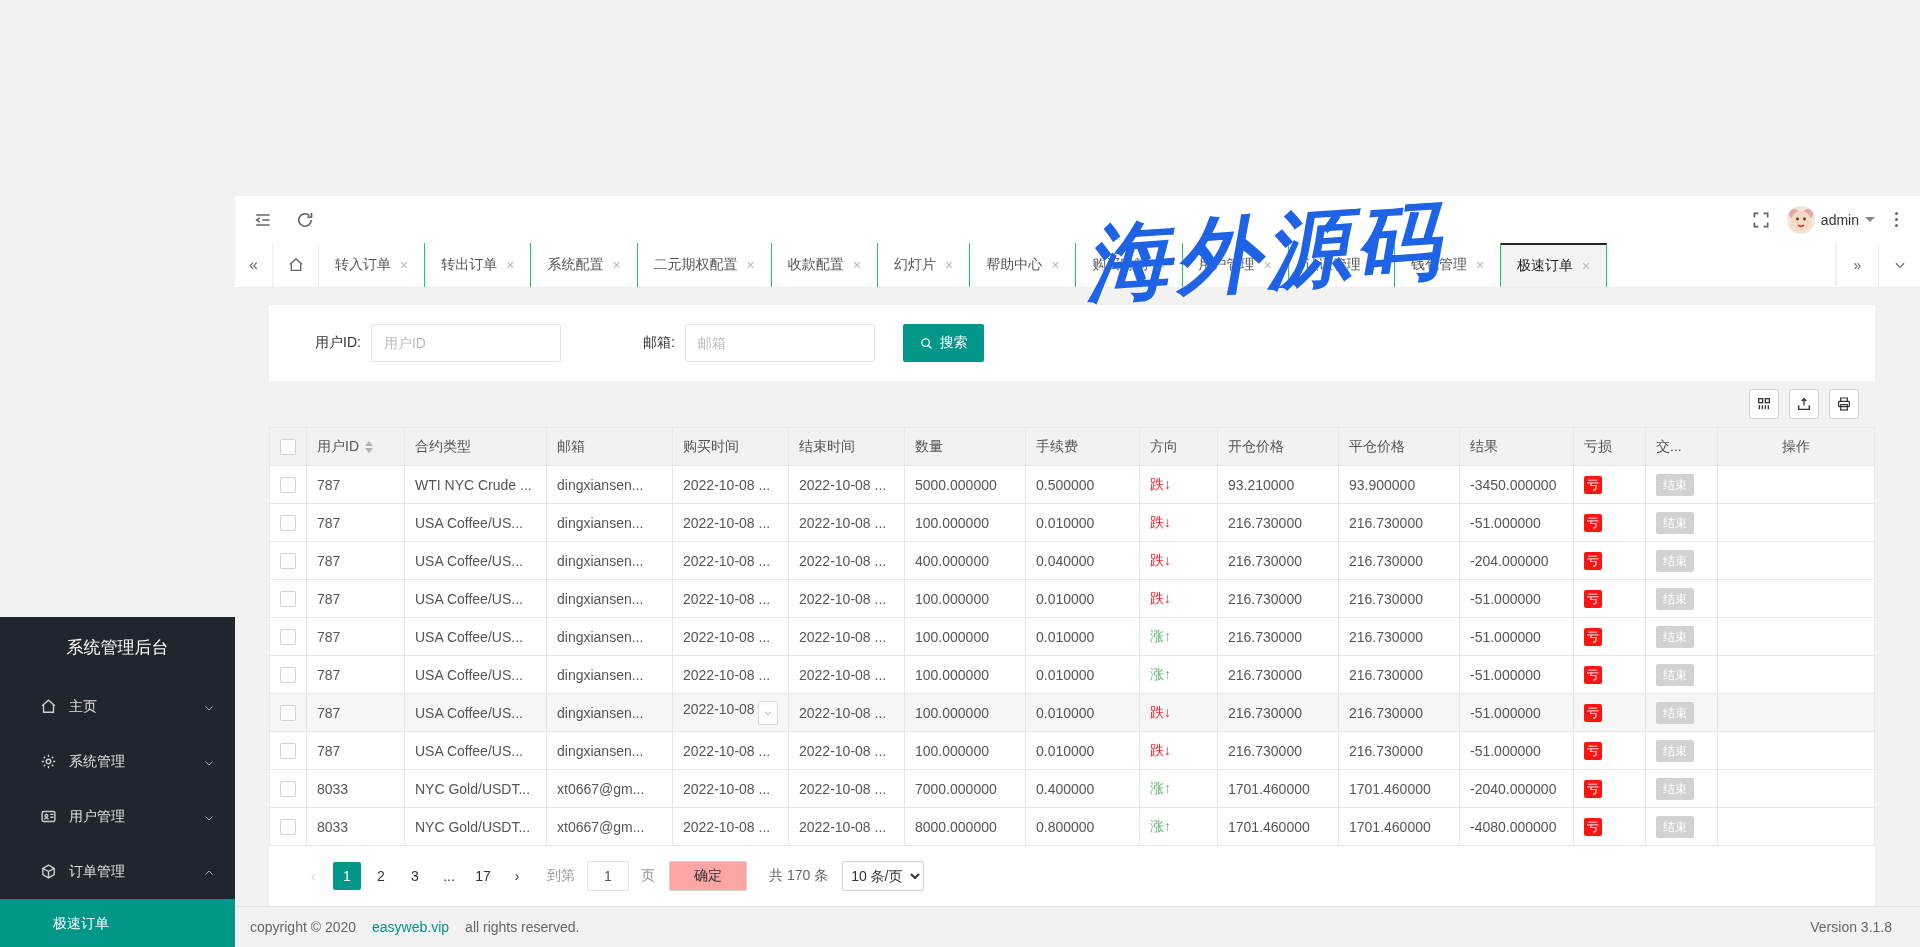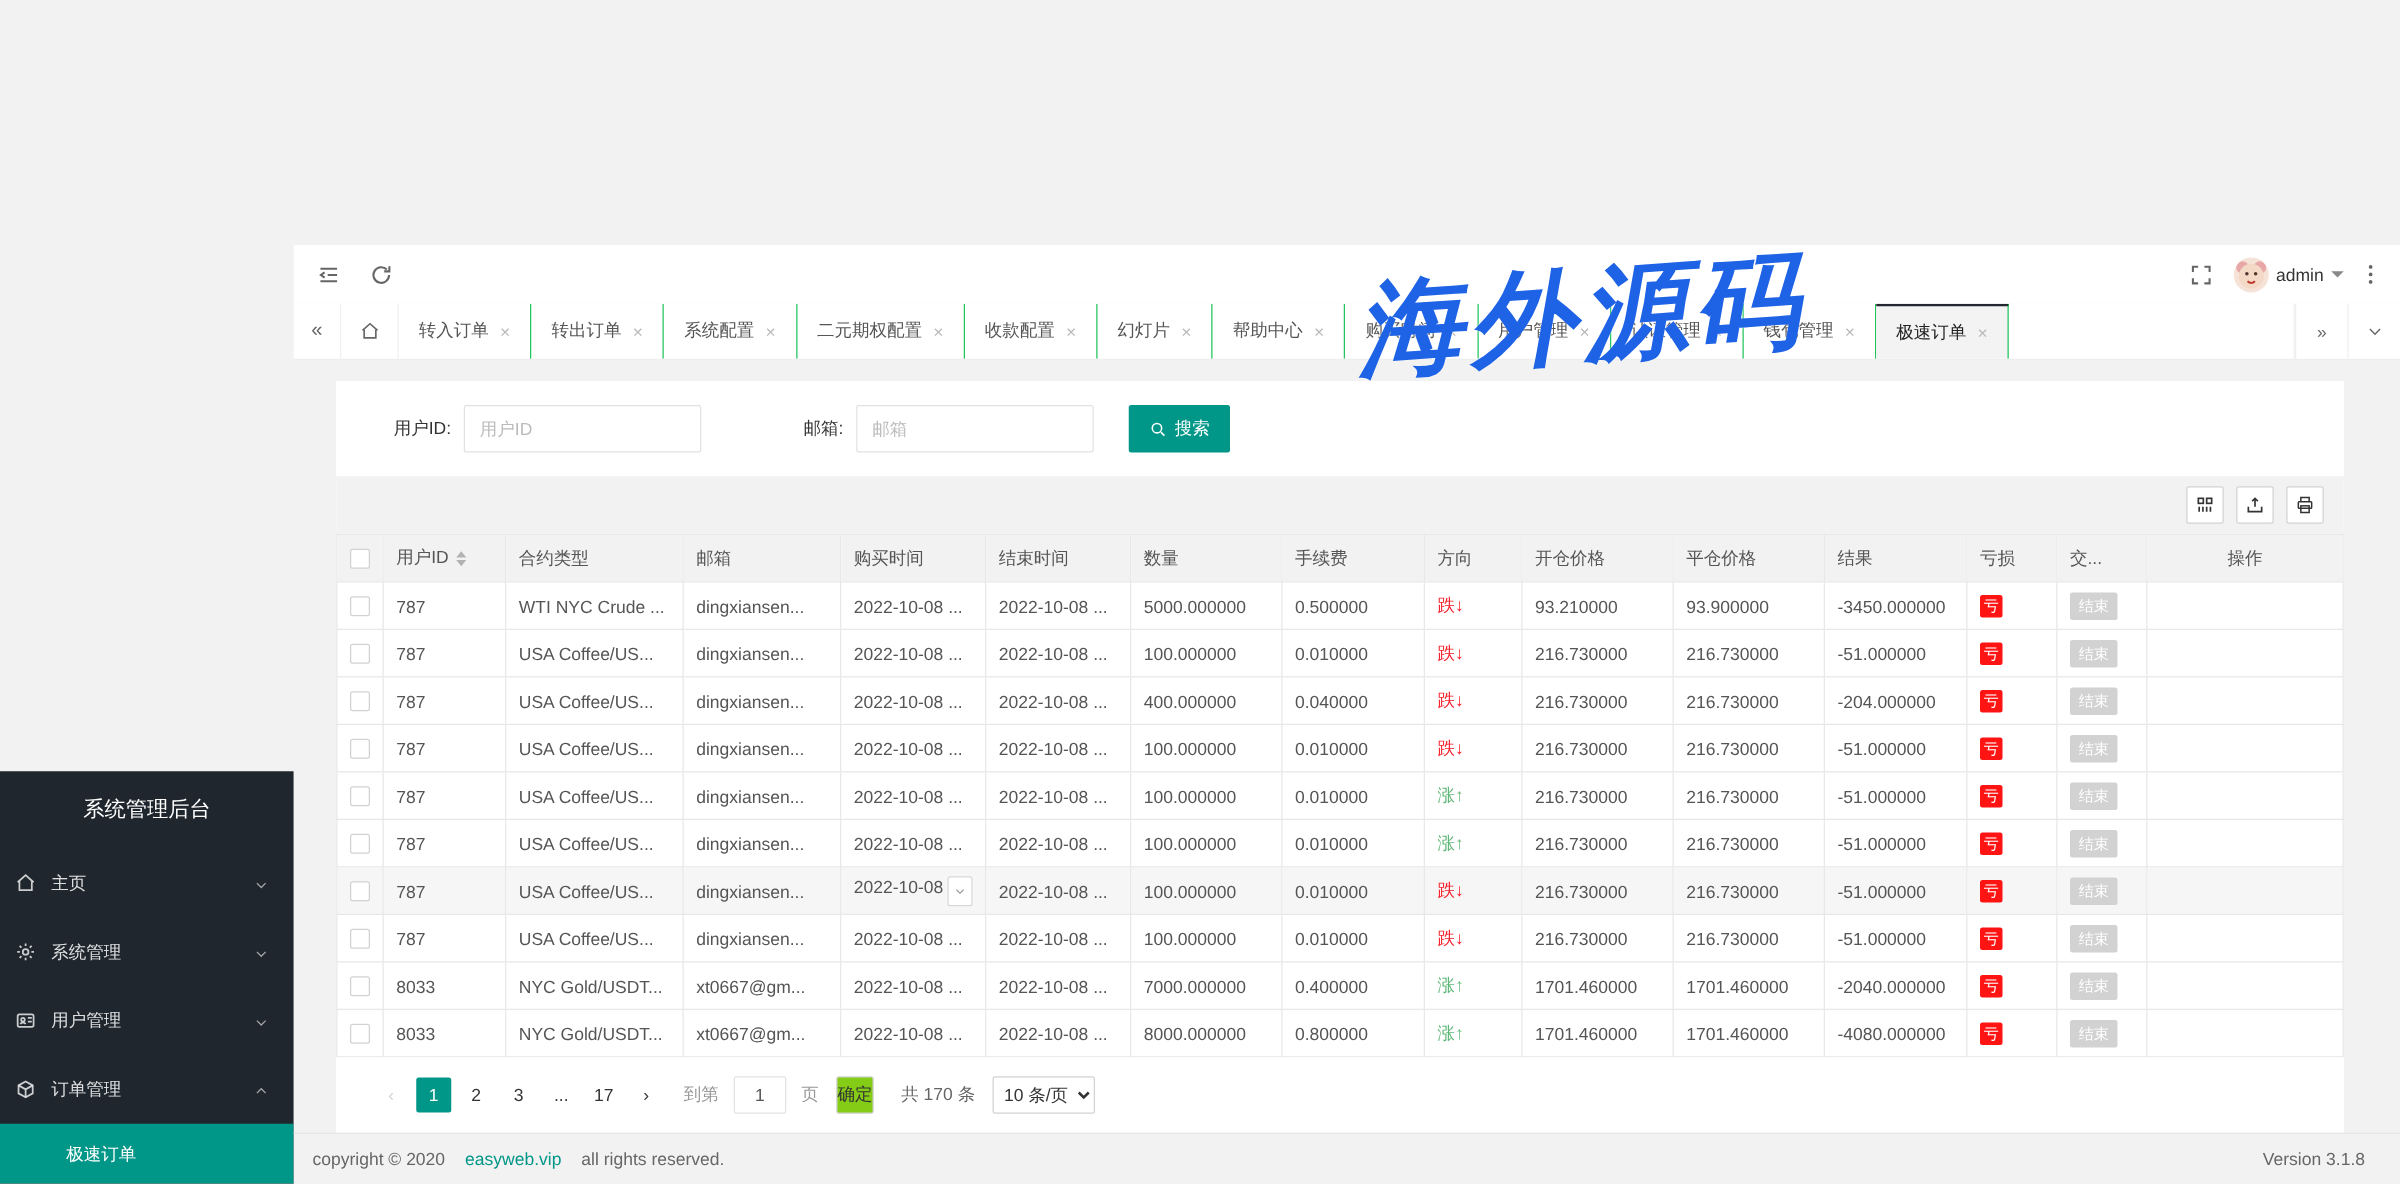--- a/index.html
+++ b/index.html
@@ -5,21 +5,21 @@
   * { margin:0; padding:0; box-sizing:border-box; }
   html,body { width:1920px; height:947px; overflow:hidden;
     font-family:"Liberation Sans","DejaVu Sans",sans-serif; font-size:14px;
     color:#555; background:#f2f2f2; }
   .app { display:flex; width:100%; height:100%; position:relative;align-items:flex-end; }
 
   
   .sidebar { width:235px; background:var(--sidebar-bg,#20262d); flex-shrink:0;
     color:#eee; overflow:hidden; }
   .logo { height:62px; line-height:62px; text-align:center; color:#fff; font-size:17px; }
-  .nav-item { height:55px; display:flex; align-items:center; padding:0 20px 0 12px;
+  .nav-item { height:55px; display:flex; align-items:center; padding:0 20px 0 40px;
     cursor:pointer; color:rgba(255,255,255,.85); }
   .nav-item .nicon { width:17px; height:17px; flex-shrink:0; opacity:.9; }
   .nav-item .nicon svg { width:100%; height:100%; }
   .nav-item .nlabel { margin-left:12px; flex:1; font-size:14px; }
   .nav-chev { width:12px; height:12px; opacity:.7; }
   .nav-chev svg { width:100%; height:100%; }
   .sub-item { height:48px; line-height:48px; padding-left:53px; cursor:pointer;
     color:rgba(255,255,255,.85); font-size:14px; }
   .sub-item.active { background:var(--accent,#009688); color:#fff; }
 
@@ -103,21 +103,21 @@
 
   .pagination { display:flex; align-items:center; padding:15px 0 15px 30px; background:#fff;
     gap:6px; color:#666; }
   .pg { min-width:28px; height:28px; padding:0 6px; display:inline-flex; align-items:center;
     justify-content:center; cursor:pointer; border-radius:2px; color:#333; font-size:14px; }
   .pg.disabled { color:#d2d2d2; cursor:default; }
   .pg.active { background:var(--accent,#009688); color:#fff; }
   .pg.ellipsis { cursor:default; }
   .jump-input { width:42px; height:30px; border:1px solid #e2e2e2; border-radius:2px;
     text-align:center; font-size:14px; color:#555; outline:none; margin:0 6px; }
-  .btn-confirm { height:30px; padding:0 0; background:#84cc16; border:1px solid #d2d2d2;
+  .btn-confirm { height:30px; padding:0 24px; background:#fca5a5; border:1px solid #d2d2d2;
     border-radius:2px; font-size:14px; color:#333; cursor:pointer; margin:0 8px; }
   .pg-total { margin:0 8px; }
   .pg-size { height:30px; border:1px solid #d2d2d2; border-radius:2px; font-size:14px;
     color:#333; padding:0 4px; background:#fff; outline:none; }
 
   footer { height:41px; background:#f2f2f2; border-top:1px solid #e4e4e4; display:flex;
     align-items:center; padding:0 28px 0 15px; color:#666; font-size:14px;gap:16px; }
   footer .f-spacer { flex:1; }
   footer a { color:var(--accent,#009688); text-decoration:none; cursor:pointer; }
 

